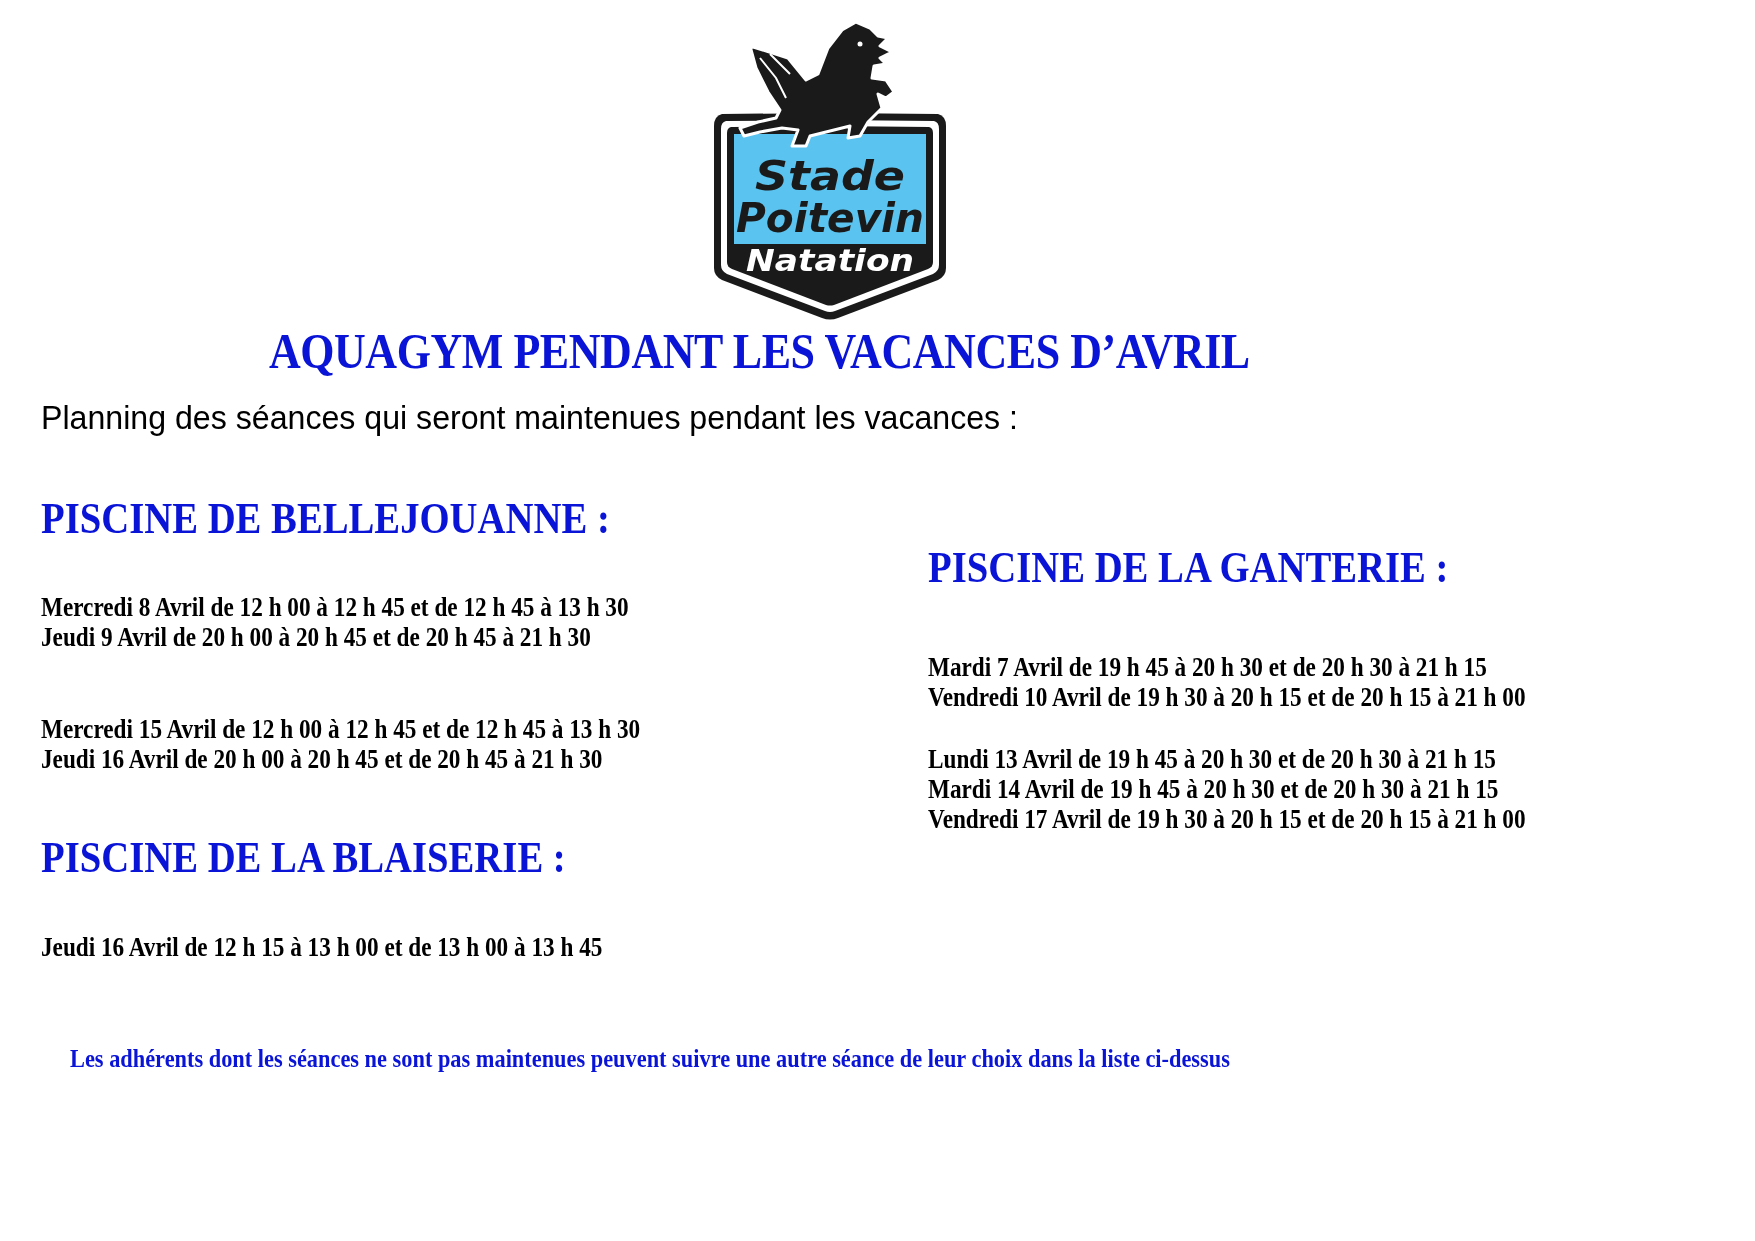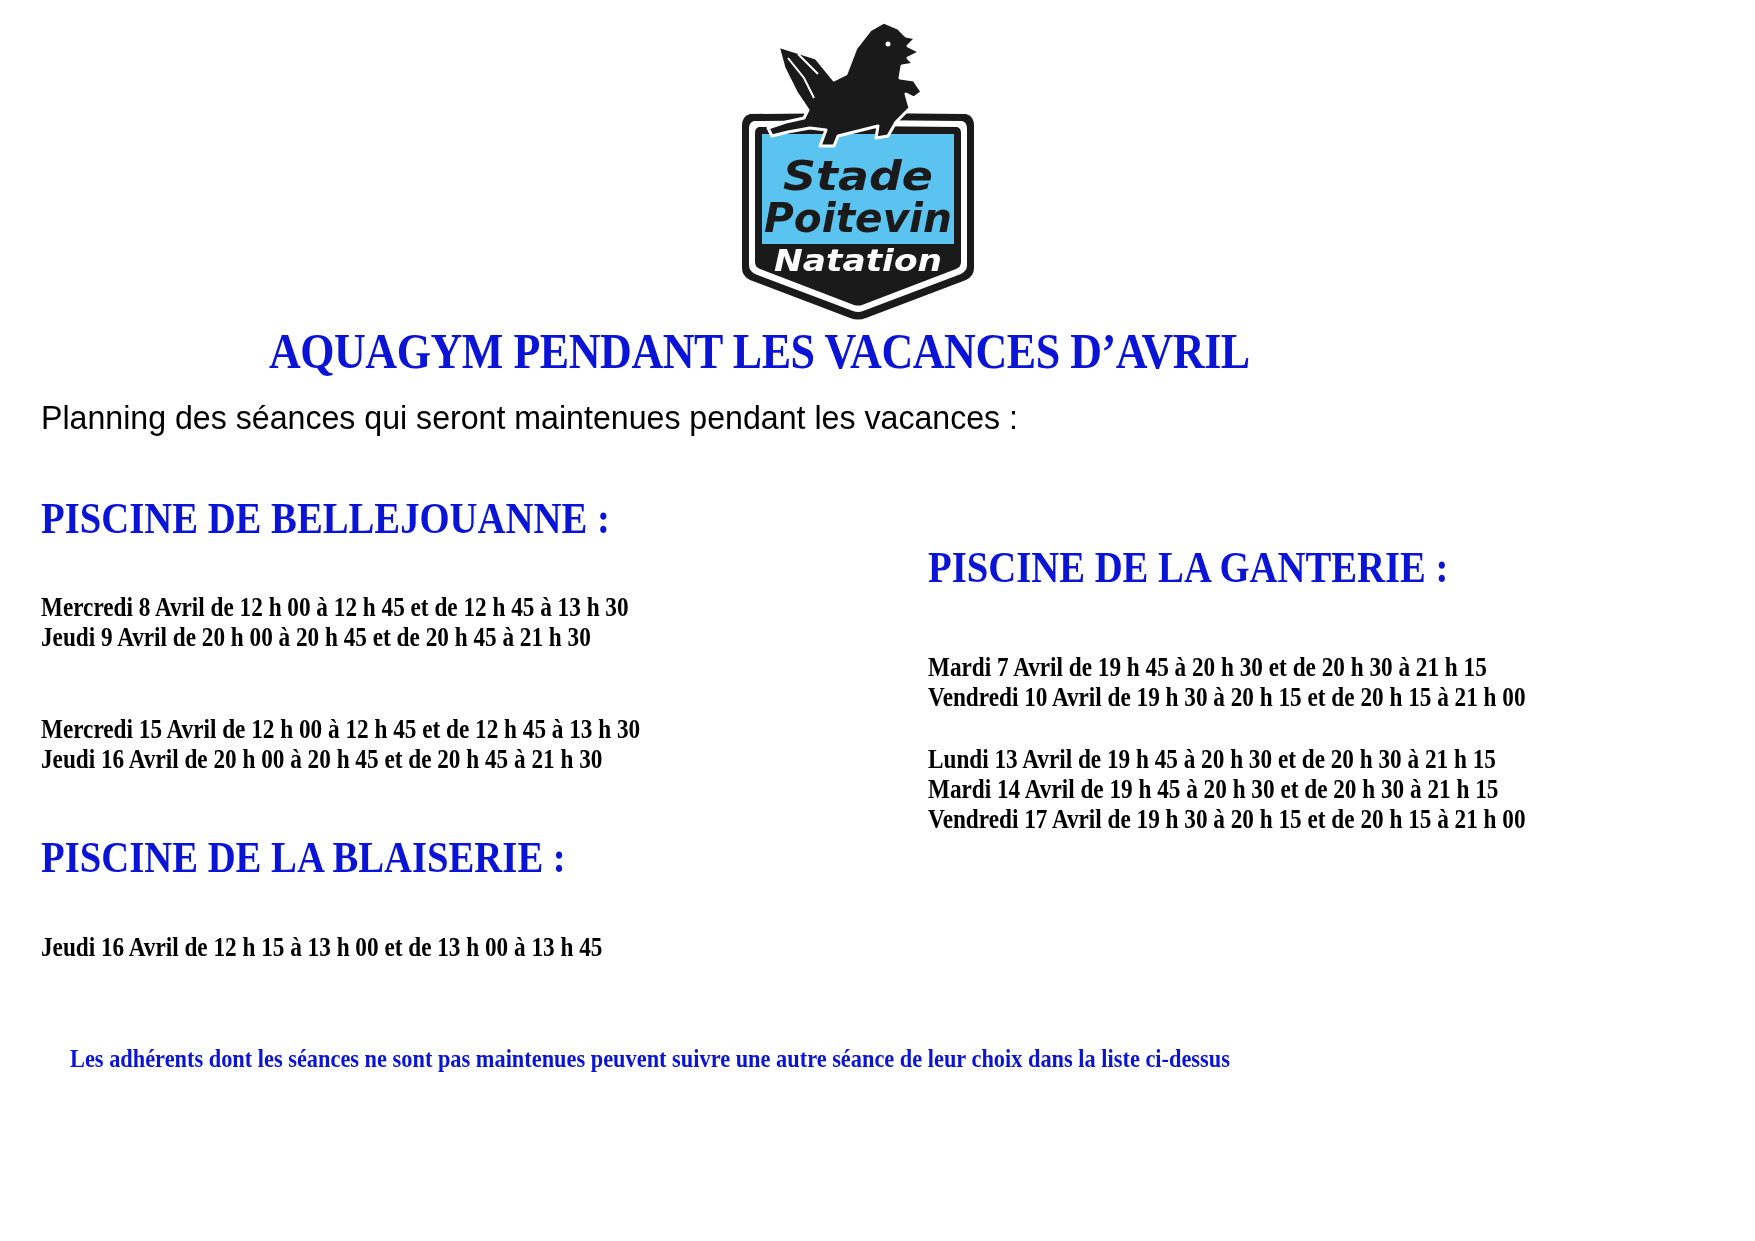--- a/index.html
+++ b/index.html
@@ -1,21 +1,21 @@
 <!DOCTYPE html>
 <html><head>
 <meta charset="utf-8">
 <style>
   html, body { margin: 0; padding: 0; background: #ffffff; }
   body { width: 1755px; height: 1241px; position: relative; overflow: hidden; }
   .abs { position: absolute; }
   .serif-bold { font-family: "Liberation Serif", "DejaVu Serif", serif; font-weight: bold; }
   .blue { color: #0a14d6; }
 
-  #logo { left: 738px; top: 18px; width: 240px; height: 306px; }
+  #logo { left: 710px; top: 18px; width: 240px; height: 306px; }
 
   #main-title { left: 8px; width: 1502px; top: 322px; text-align: center; }
   #main-title span { font-size: 50px; letter-spacing: -0.5px; display: inline-block; transform: scaleX(0.88); }
 
   #subtitle { left: 41px; top: 398px; font-family: "Liberation Sans", "DejaVu Sans", sans-serif; font-size: 34px; color: #000; white-space: nowrap; transform: scaleX(0.945); transform-origin: left top; }
 
   .pool-title { font-size: 45px; white-space: nowrap; transform: scaleX(0.86); transform-origin: left top; }
   .session { font-size: 27px; color: #000; white-space: nowrap; transform: scaleX(0.86); transform-origin: left top; line-height: 30px; }
 
   #footer-note { left: 70px; top: 1044px; font-size: 26px; white-space: nowrap; transform: scaleX(0.86); transform-origin: left top; }

